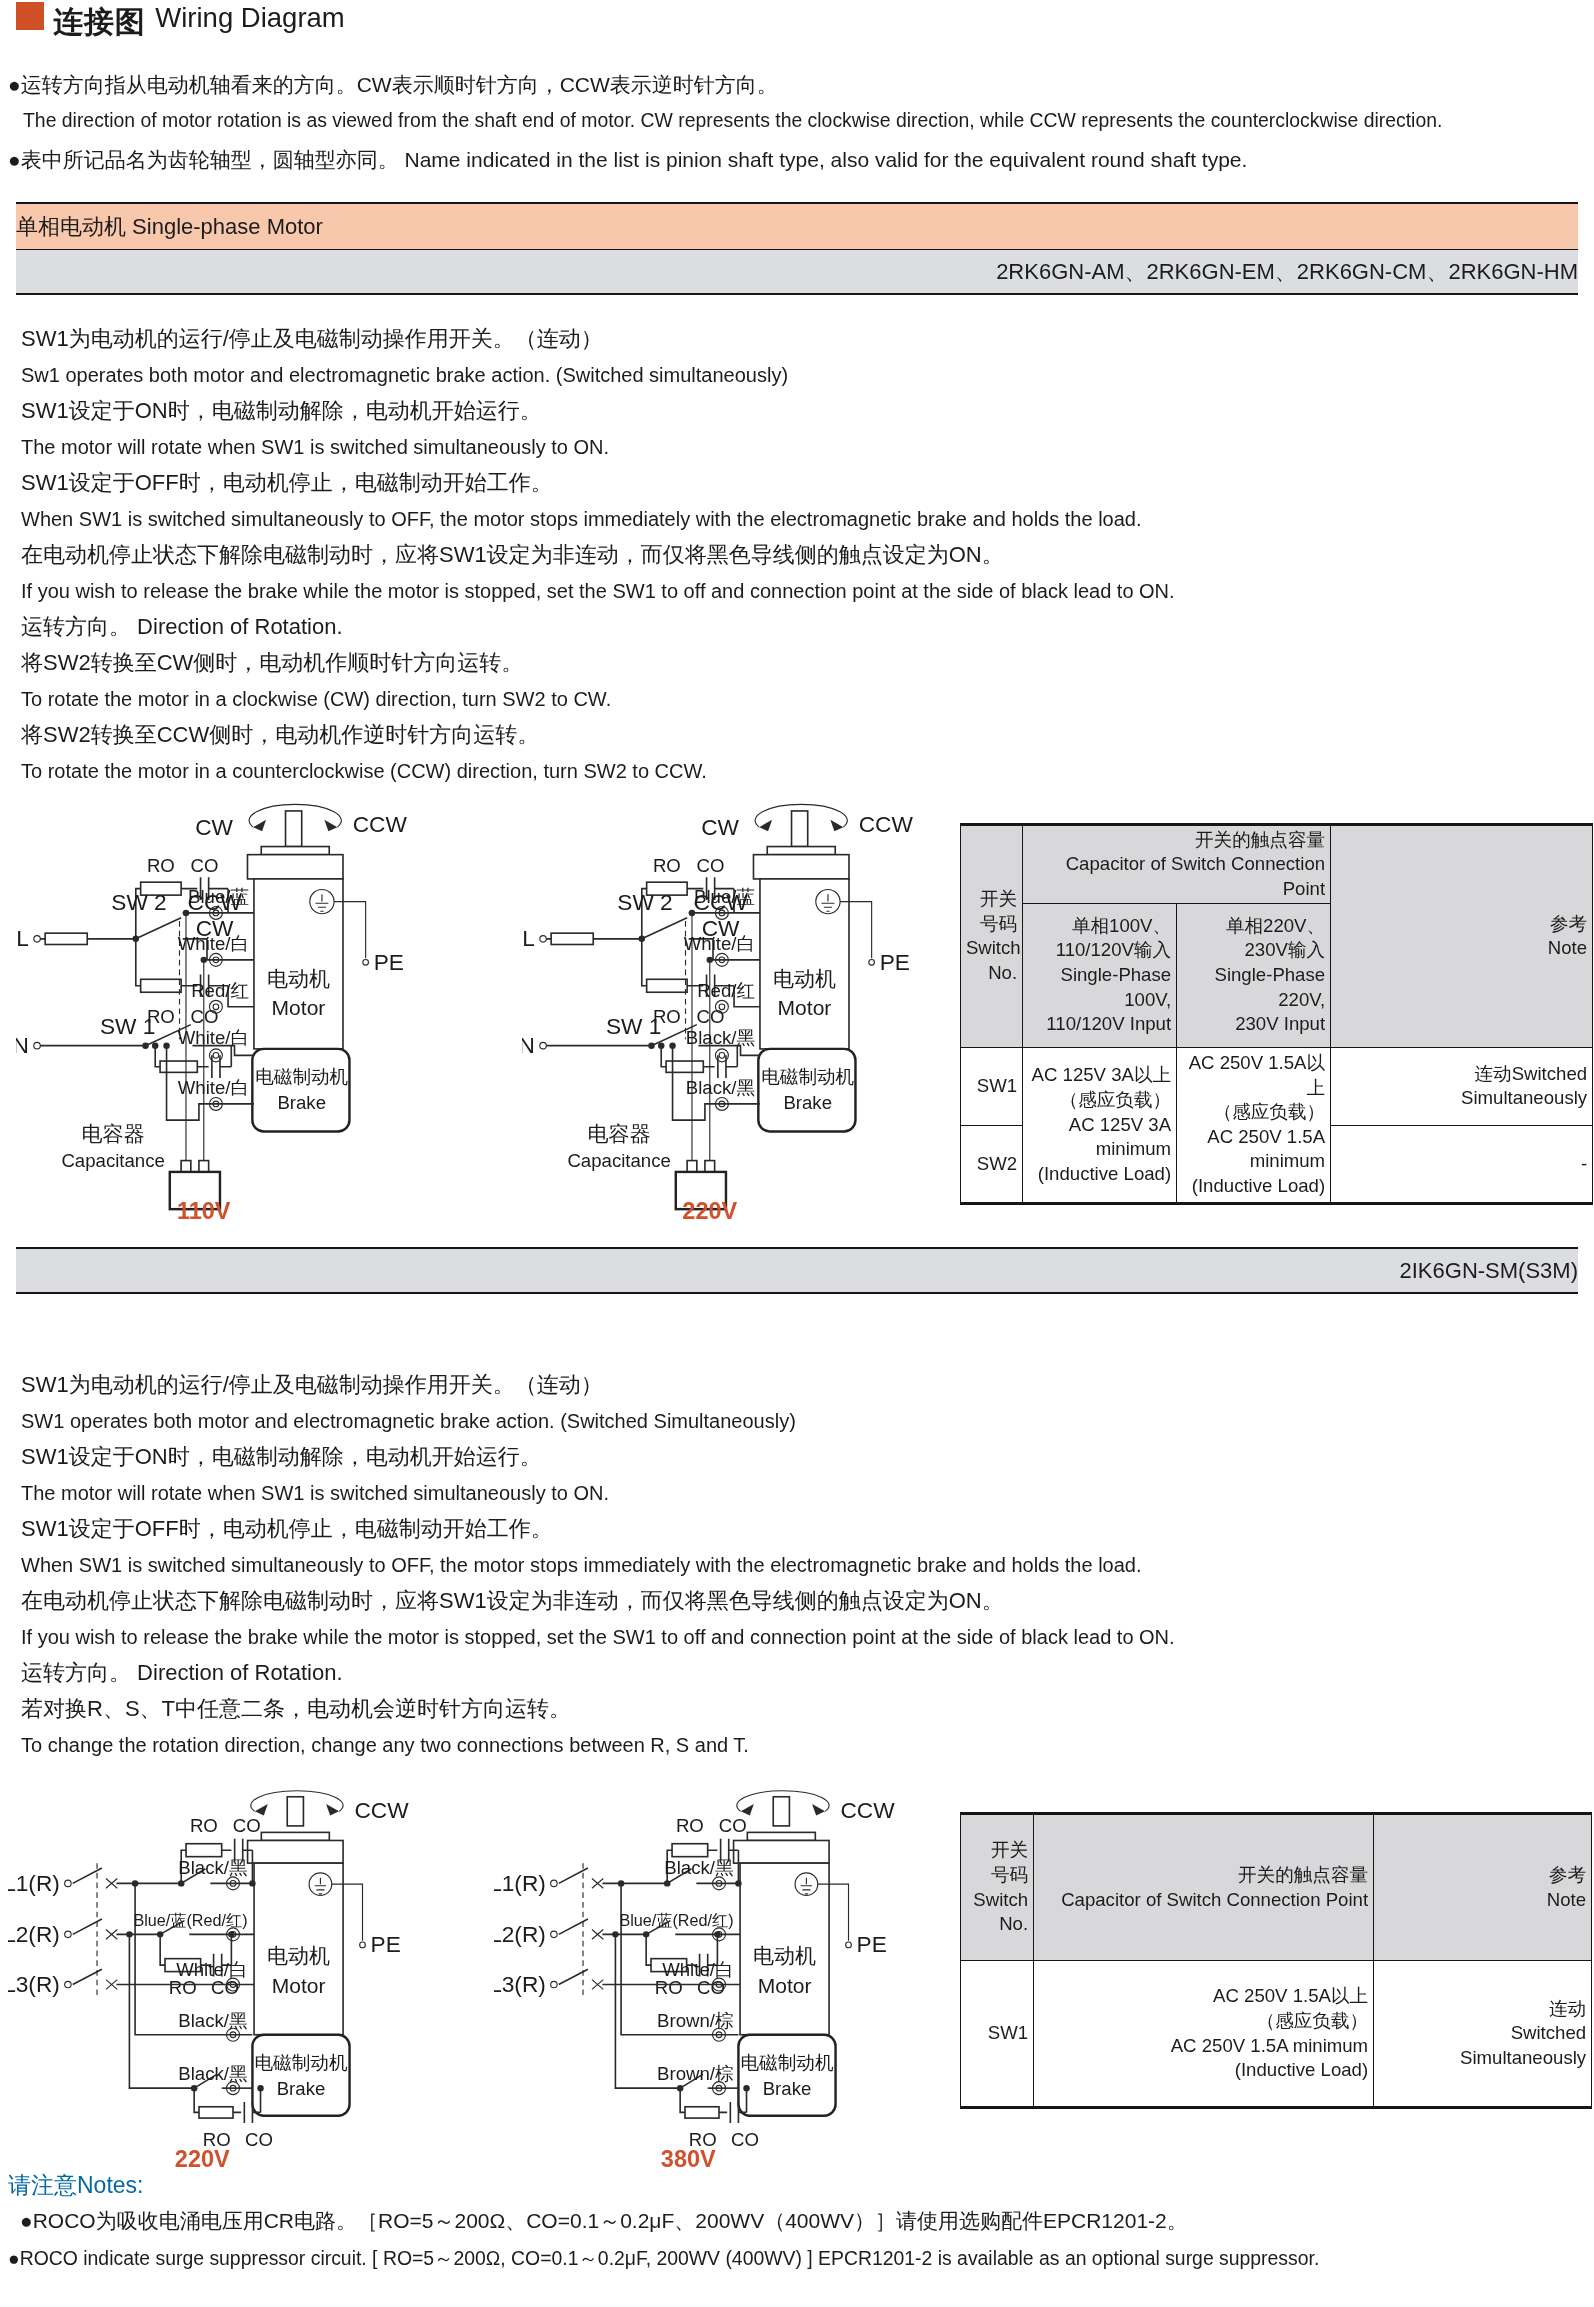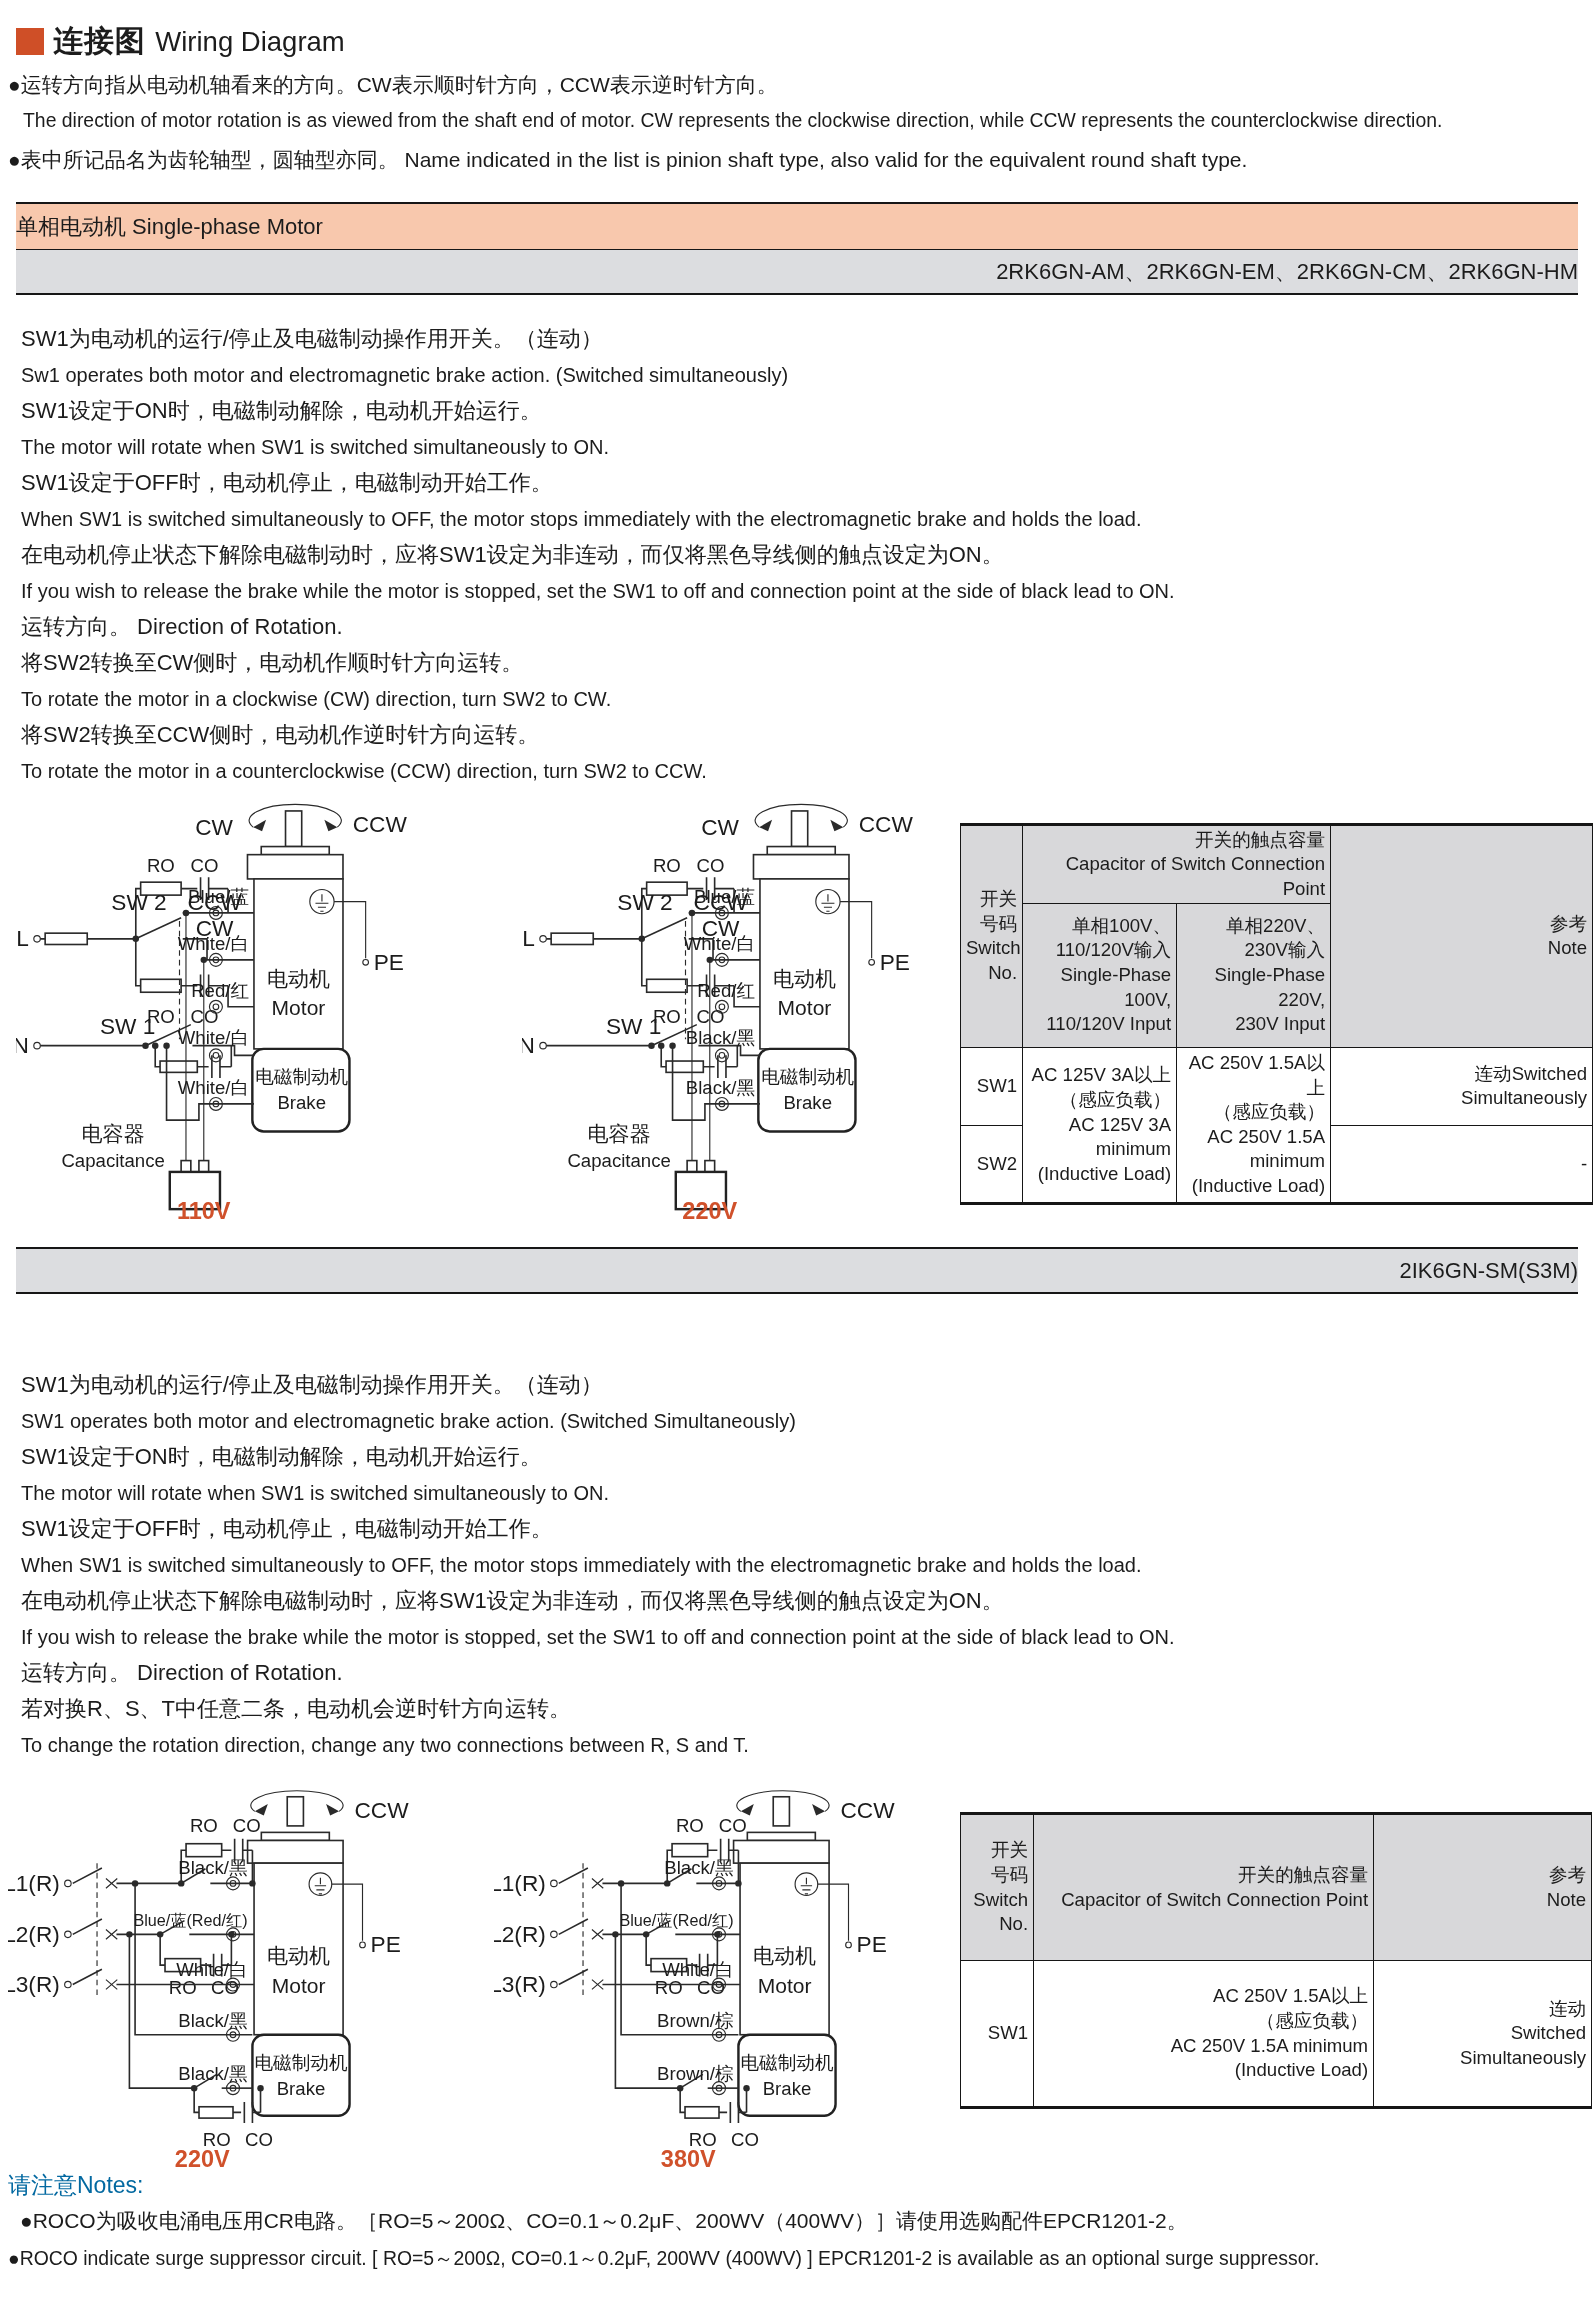--- a/index.html
+++ b/index.html
@@ -1,19 +1,19 @@
 <!DOCTYPE html>
 <html style="font-size:13px"><head>
 <meta charset="utf-8">
 <style>
   html,body{margin:0;padding:0;background:#fff}
   body{width:1594px;height:2307px;position:relative;font-family:"Liberation Sans",sans-serif;color:#1c1c1c;overflow:hidden}
   .abs{position:absolute}
   
-  .page-title{left:16px;top:21px;display:flex;align-items:center;gap:9.7px}
+  .page-title{left:16px;top:2px;display:flex;gap:9.7px}
   .title-square{width:27.5px;height:27.5px;background:#cf4f27}
   .title-zh{font-size:30px;font-weight:bold;letter-spacing:0.8px}
   .title-en{font-size:27.5px}
   
   .intro-line{left:8px;width:1579px;font-size:21px;white-space:nowrap}
   .intro-en{left:23px;font-size:19.4px}
   
   .band{left:16px;width:1562px;border-top:2.4px solid #161616;border-bottom:2.4px solid #161616}
   .band-salmon{height:45px;background:#f8c8ad;border-bottom:1.6px solid #161616;text-align:left;line-height:45px;font-size:22px}
   .band-gray{height:43px;background:#dcdde0;text-align:right;line-height:43px;font-size:22px}

